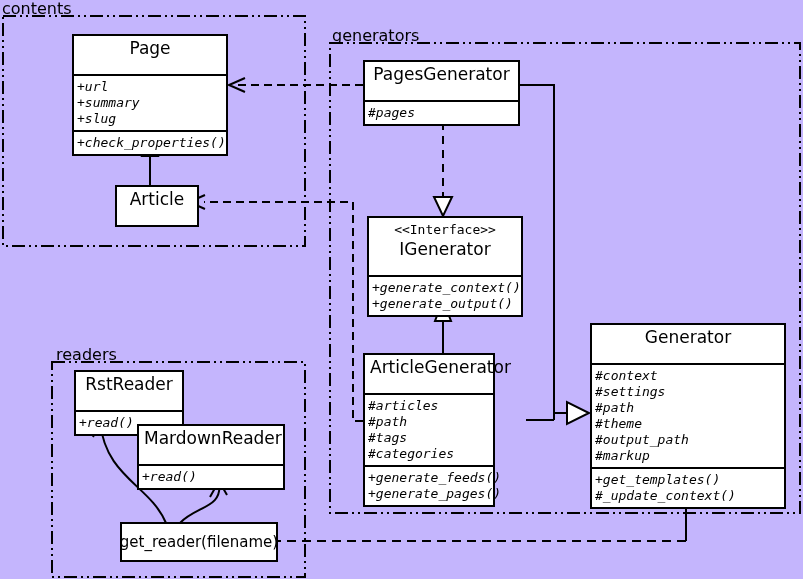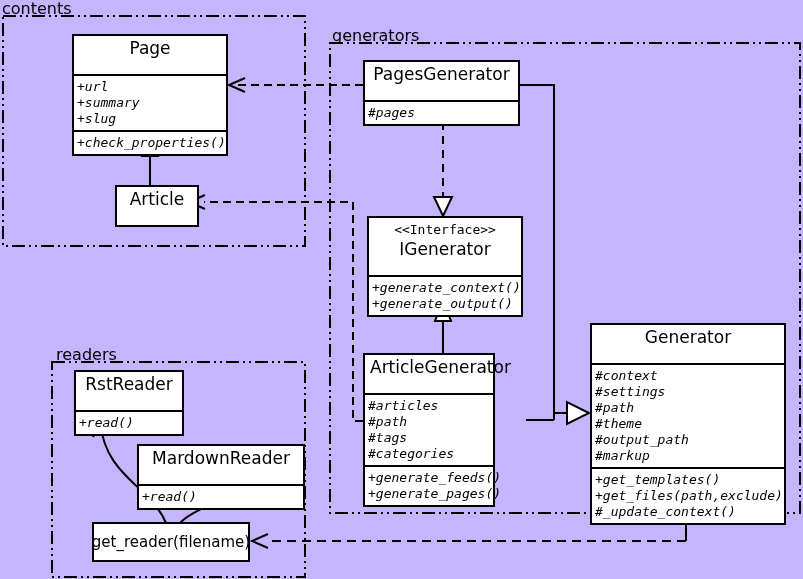--- a/index.html
+++ b/index.html
@@ -36,20 +36,21 @@
     font-size:13px; line-height:16px; padding:3px 3px;
     white-space:nowrap;
     font-style:italic;
   }
   .plainbox {
     position:absolute; box-sizing:border-box;
     border:2px solid #000; background:#ffffff;
     display:flex; align-items:center; justify-content:center;
     font-family:"DejaVu Sans", sans-serif; font-size:15px;
     white-space:nowrap;
+    margin-left:28px;
   }
 </style>
 </head>
 <body>
 
 <div class="canvas">
 
   <svg class="layer" viewBox="0 0 803 579" fill="none" stroke="#000" stroke-width="2">
 
     <rect x="3" y="16" width="302" height="230" stroke-dasharray="13 4 2 4 2 4"></rect>
@@ -140,33 +141,32 @@
     <div class="sect">
       <div>#context</div>
       <div>#settings</div>
       <div>#path</div>
       <div>#theme</div>
       <div>#output_path</div>
       <div>#markup</div>
     </div>
     <div class="sect">
       <div>+get_templates()</div>
-      <div>+get_files(path,exclude)</div>
       <div>#_update_context()</div>
     </div>
   </div>
 
   <div class="cls" style="left:74px; top:370px; width:110px">
     <div class="title">RstReader</div>
     <div class="sect">
       <div>+read()</div>
     </div>
   </div>
 
-  <div class="cls" style="left:137px; top:444px; width:168px">
+  <div class="cls" style="left:137px; top:424px; width:148px">
     <div class="title">MardownReader</div>
     <div class="sect">
       <div>+read()</div>
     </div>
   </div>
 
   <div class="plainbox" style="left:92px; top:522px; width:158px; height:40px">
     <span>get_reader(filename)</span>
   </div>
 

